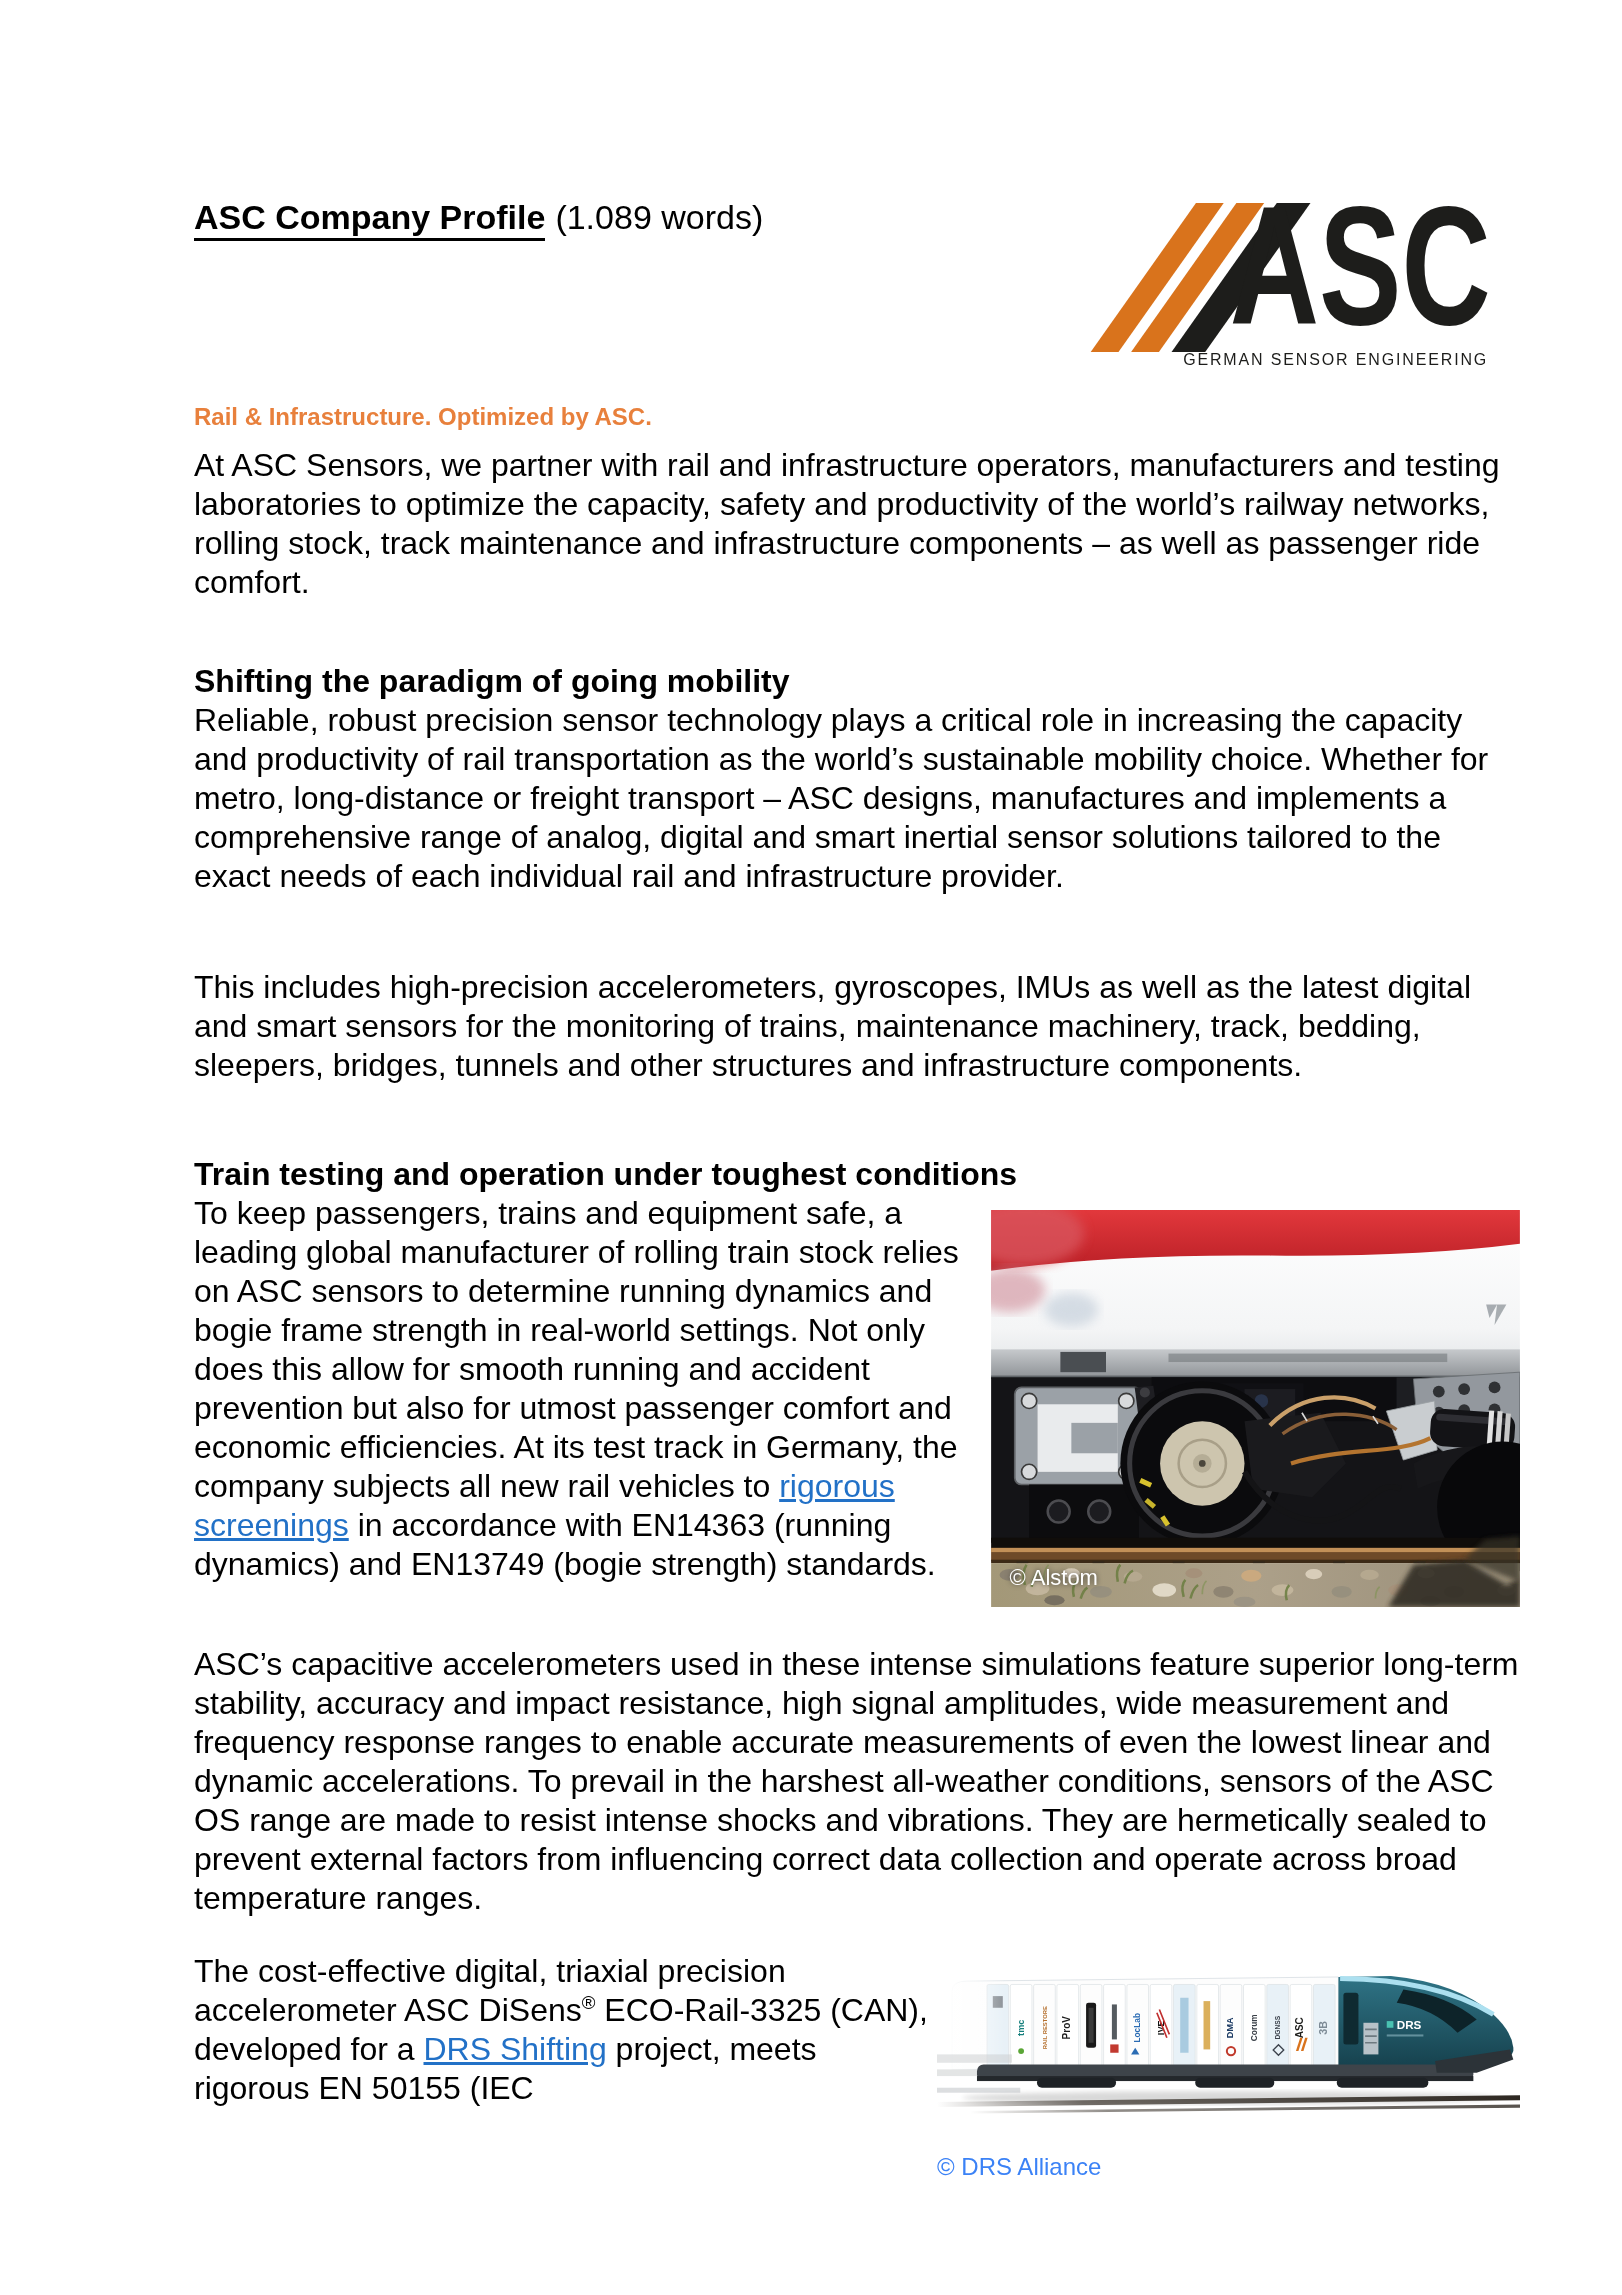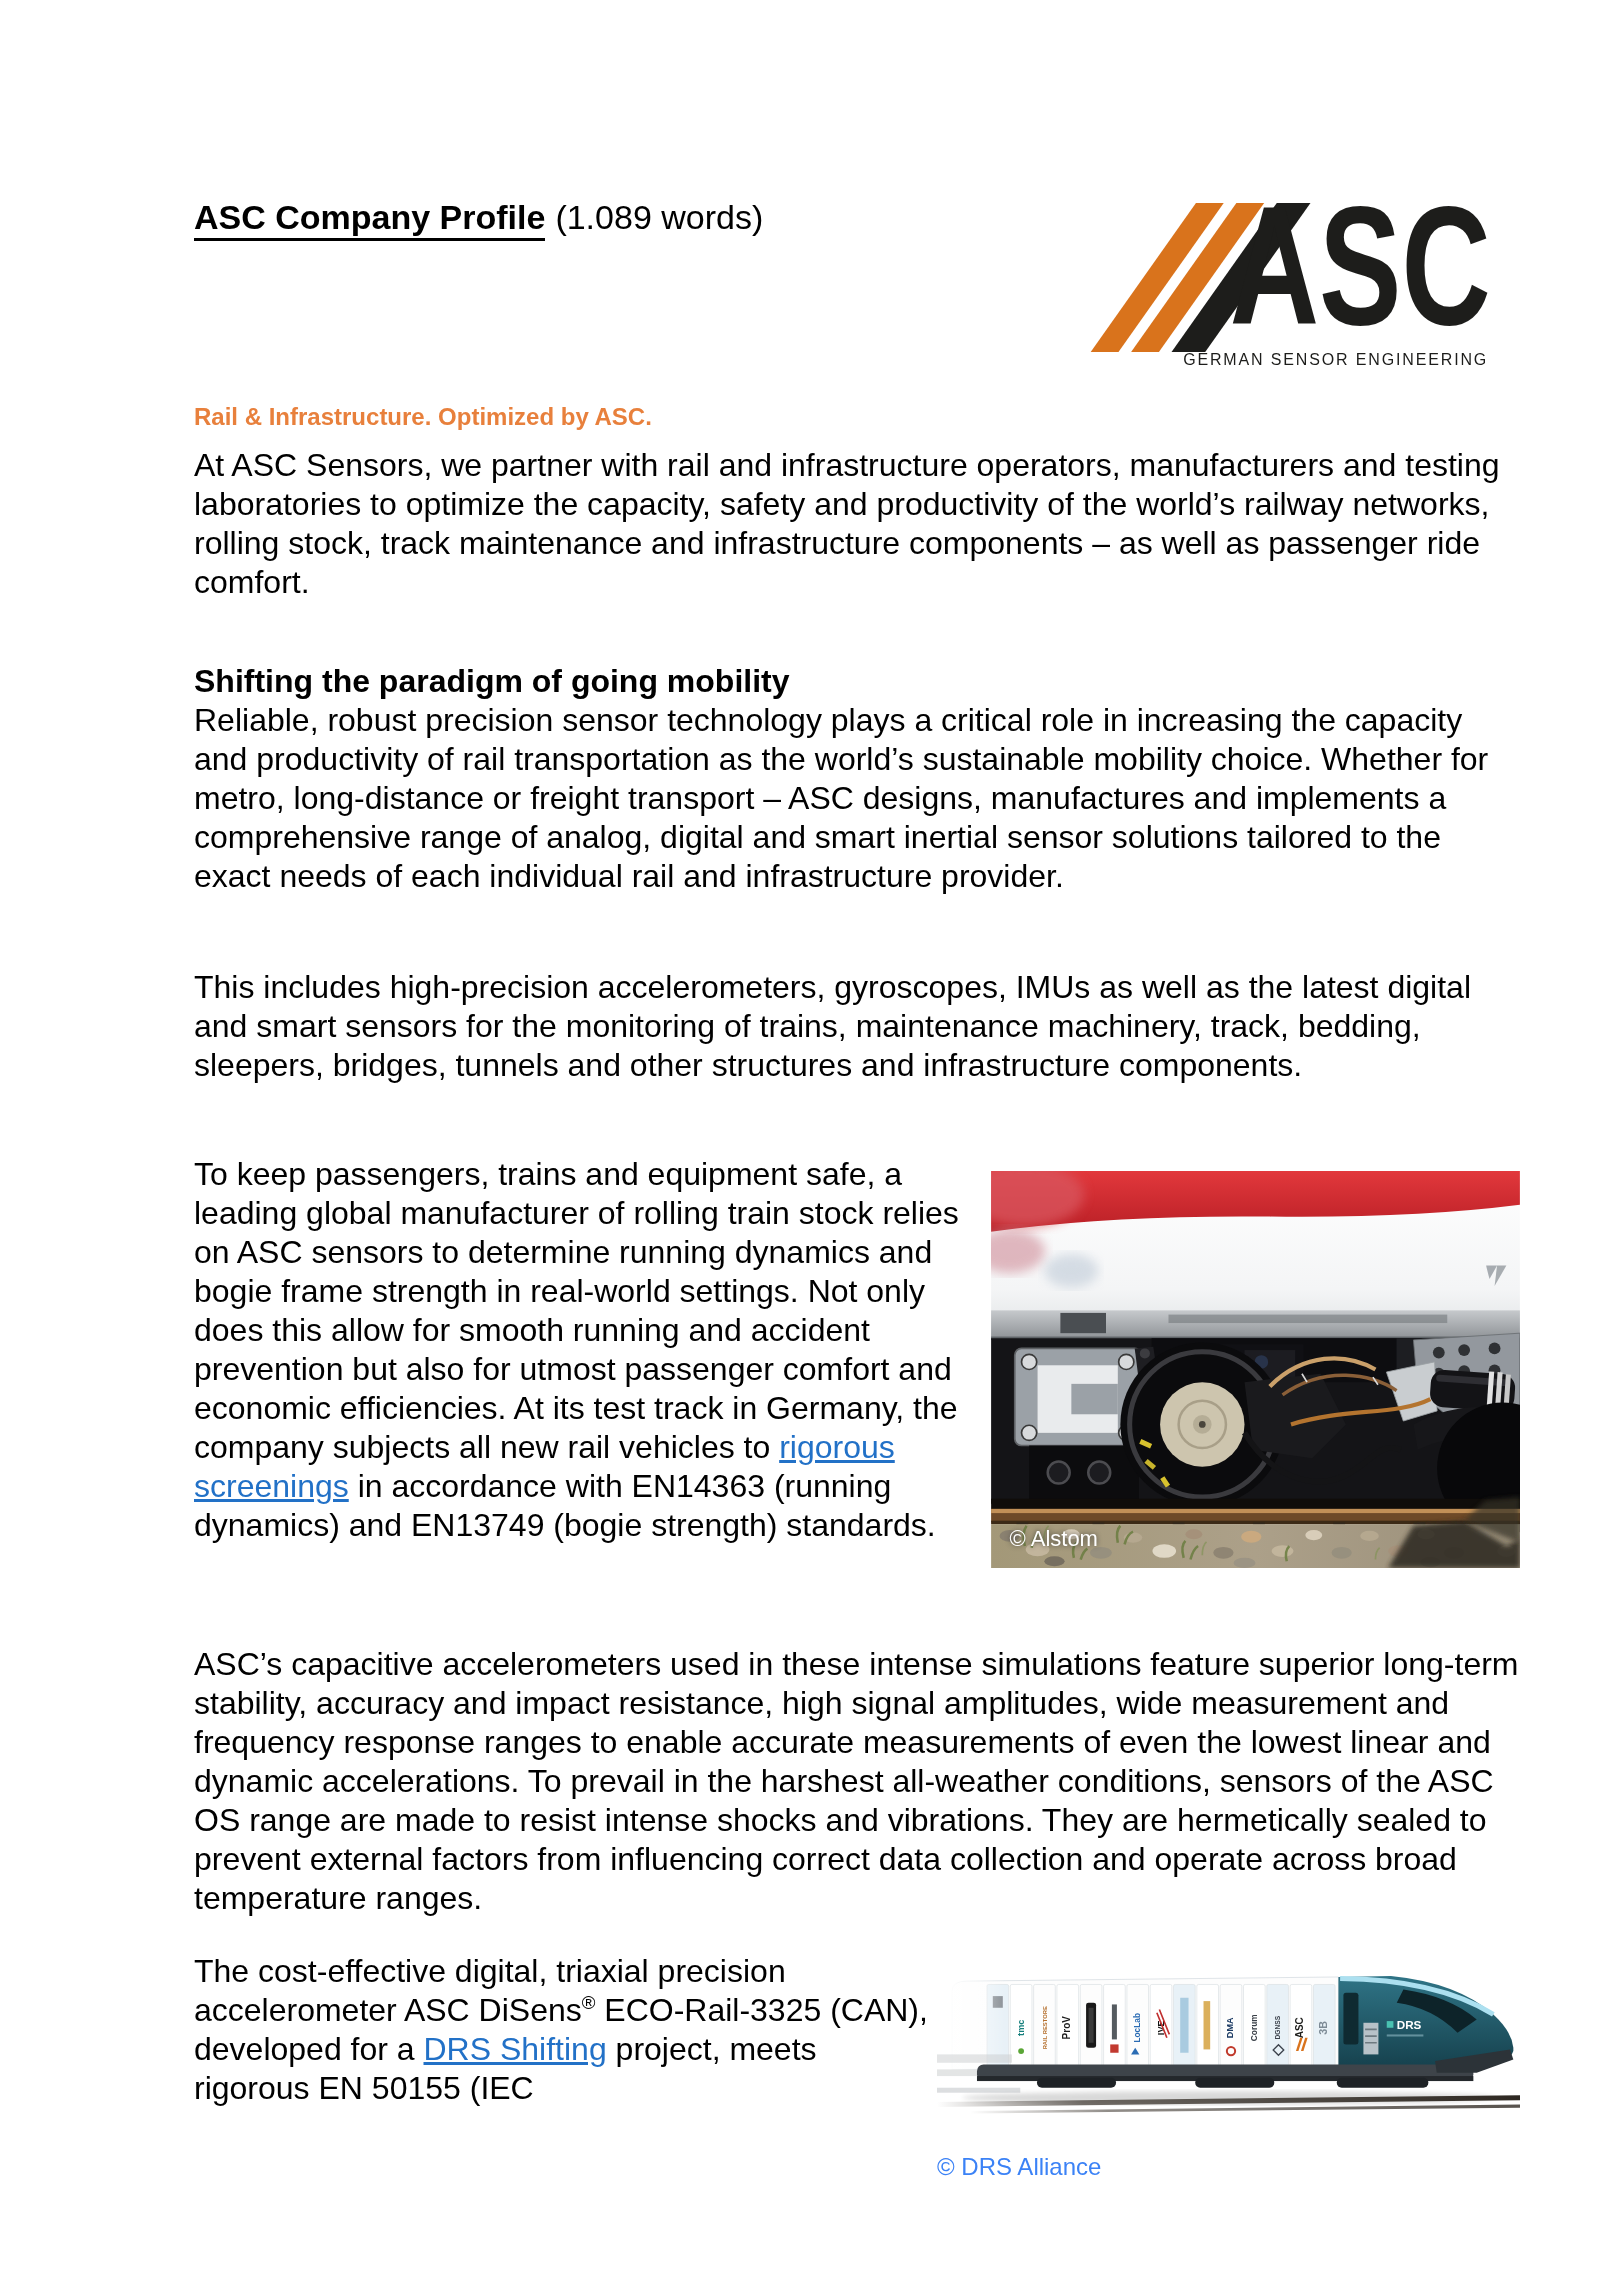--- a/index.html
+++ b/index.html
@@ -65,20 +65,21 @@
   <p class="blk" id="intro">At ASC Sensors, we partner with rail and infrastructure operators, manufacturers and testing laboratories to optimize the capacity, safety and productivity of the world’s railway networks, rolling stock, track maintenance and infrastructure components – as well as passenger ride comfort.</p>
 
   <div class="blk" id="sec-paradigm">
     <h3>Shifting the paradigm of going mobility</h3>
     <p>Reliable, robust precision sensor technology plays a critical role in increasing the capacity and productivity of rail transportation as the world’s sustainable mobility choice. Whether for metro, long-distance or freight transport – ASC designs, manufactures and implements a comprehensive range of analog, digital and smart inertial sensor solutions tailored to the exact needs of each individual rail and infrastructure provider.</p>
   </div>
 
   <p class="blk" id="p-includes">This includes high-precision accelerometers, gyroscopes, IMUs as well as the latest digital and smart sensors for the monitoring of trains, maintenance machinery, track, bedding, sleepers, bridges, tunnels and other structures and infrastructure components.</p>
 
   <div class="blk" id="sec-testing">
+    <h3>Train testing and operation under toughest conditions</h3>
     <div>
       <figure id="bogie-fig">
         <svg width="529" height="397" viewBox="0 0 626 470">
           <defs>
             <linearGradient id="redG" x1="0" y1="0" x2="0" y2="1">
               <stop offset="0" stop-color="#e2383c"></stop>
                 <stop offset="1" stop-color="#b91f26"></stop>
             </linearGradient>
             <linearGradient id="whiteG" x1="0" y1="0" x2="0" y2="1">
               <stop offset="0" stop-color="#ffffff"></stop>

